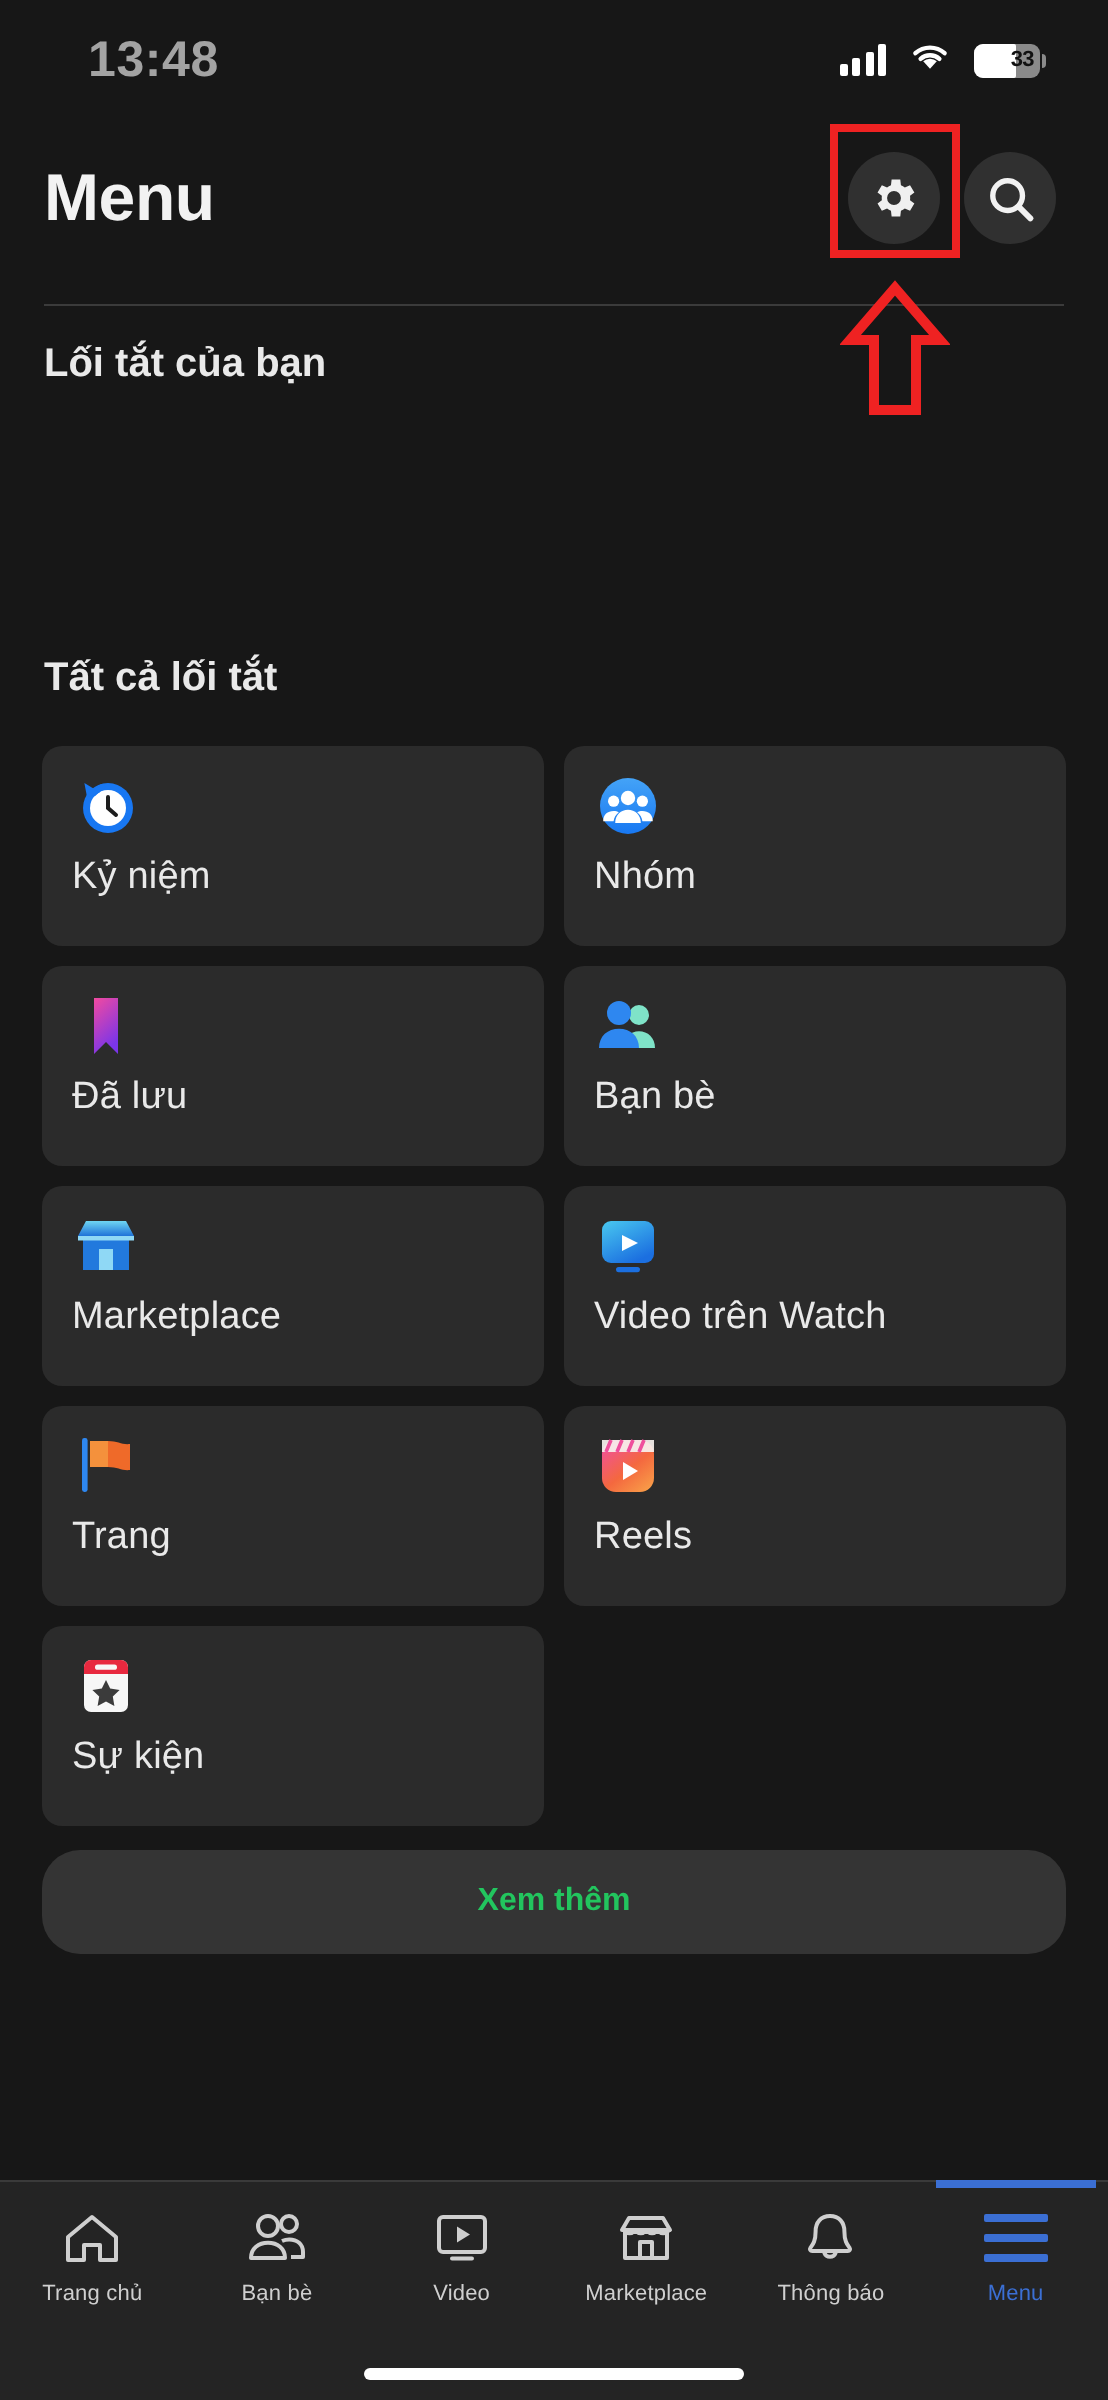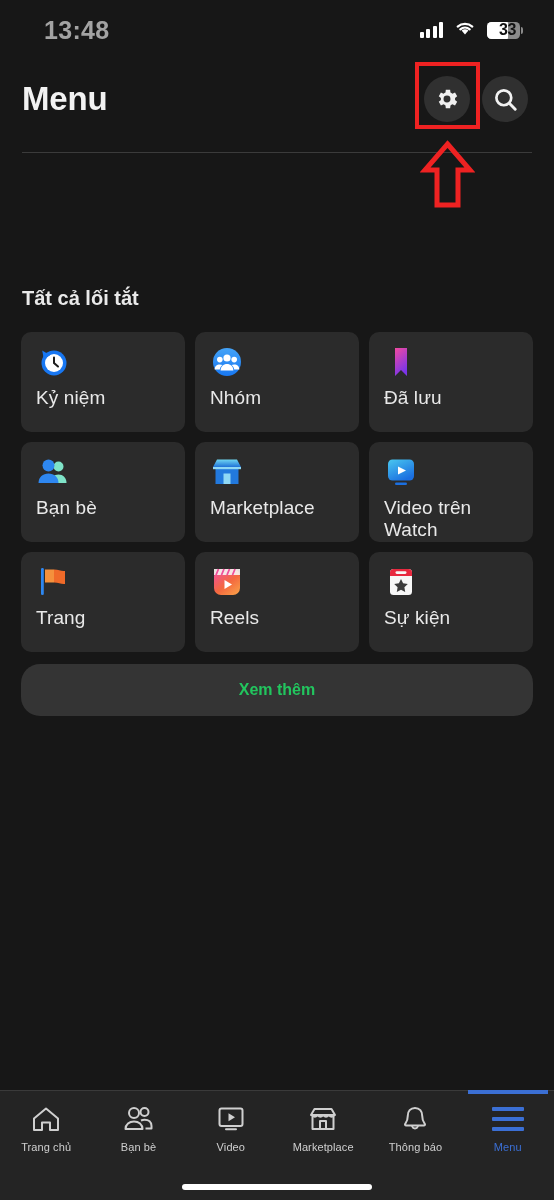--- a/index.html
+++ b/index.html
@@ -40,22 +40,22 @@
     background:#8a8a8a;
     display:flex; align-items:center;
   }
   .batt .fill {
     position:absolute; left:0; top:0; bottom:0;
     width:21px; background:#fff;
     border-radius:4.5px 1px 1px 4.5px;
   }
   .batt .lvl {
     position:relative; z-index:2;
-    font-size:16px; font-weight:700; color:#111;
-    width:100%; text-align:center; letter-spacing:-.3px;
+    font-size:11px; font-weight:700; color:#111;
+    width:100%; text-align:right; letter-spacing:-.3px;
     padding-right:3px;
     margin-left:11px;
   }
   .batt:after {
     content:""; position:absolute; right:-3px; top:5px;
     width:2.5px; height:7px; background:#8a8a8a; border-radius:0 2px 2px 0;
   }
 
   
   .header {
@@ -104,21 +104,21 @@
     padding:0 22px;
     flex:0 0 auto;
   }
   .your-shortcuts-title { margin-top:18px; }
   .your-shortcuts-body { height:132px; flex:0 0 auto; }
   .all-shortcuts-title { margin-top:2px; }
 
   
   .grid {
     display:grid;
-    grid-template-columns:1fr 1fr 1fr;
+    grid-template-columns:1fr 1fr;
     gap:10px;
     padding:22px 21px 0 21px;
     flex:0 0 auto;
   }
   .tile {
     background:#2b2b2b;
     border-radius:10px;
     height:100px;
     padding:13px 15px 0 15px;
     display:flex; flex-direction:column;
@@ -224,20 +224,21 @@
 
   <div class="ann-box"></div>
   <div class="ann-arrow">
     <svg width="55" height="70" viewBox="0 0 55 70">
       <path d="M27.5 4 L50 30 H38 V65 H17 V30 H5 Z" fill="none" stroke="#ef2222" stroke-width="5" stroke-linejoin="miter"></path>
     </svg>
   </div>
 
   <div class="divider"></div>
 
+  <div class="section-title your-shortcuts-title">Lối tắt của bạn</div>
   <div class="your-shortcuts-body"></div>
 
   <div class="section-title all-shortcuts-title">Tất cả lối tắt</div>
 
   <div class="grid">
 
     <div class="tile">
       <span class="tile-icon">
         <svg width="34" height="34" viewBox="0 0 34 34">
           <circle cx="18" cy="18" r="12.5" fill="#1877f2"></circle>

